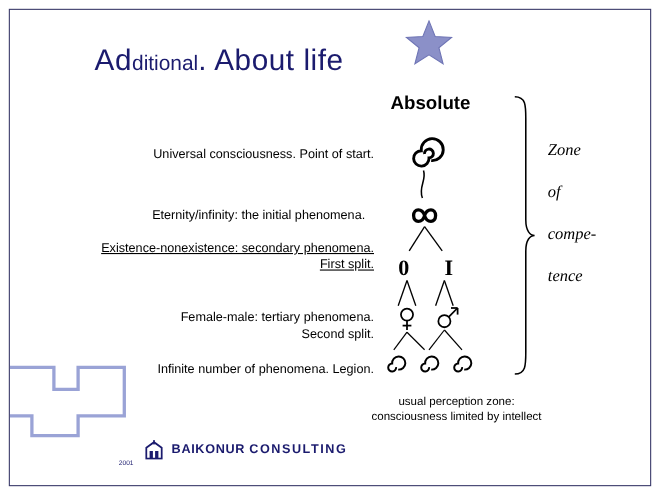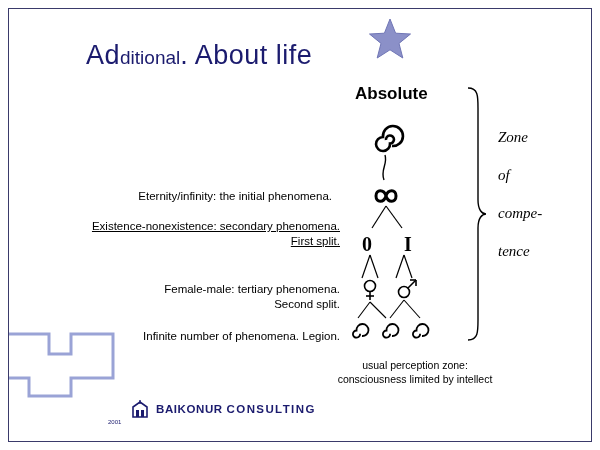--- a/index.html
+++ b/index.html
@@ -174,20 +174,21 @@
   <div class="title">
     <span class="big">Ad</span><span class="small">ditional</span><span class="big">. About life</span>
   </div>
 
   <div class="star">
     <svg viewBox="0 0 44 42" width="44" height="42">
       <polygon points="22,1 27.6,15.2 42.5,16 31,25.4 34.8,40 22,31.8 9.2,40 13,25.4 1.5,16 16.4,15.2" fill="#8b90c8" stroke="#6f75b5" stroke-width="1"></polygon>
     </svg>
   </div>
 
+  <div class="descr d1">Universal consciousness. Point of start.</div>
   <div class="descr d2">Eternity/infinity: the initial phenomena.</div>
   <div class="descr d3">Existence-nonexistence: secondary phenomena.
 First split.</div>
   <div class="descr d4">Female-male: tertiary phenomena.
 Second split.</div>
   <div class="descr d5">Infinite number of phenomena. Legion.</div>
 
   <div class="absolute-label">Absolute</div>
 
   <div class="diagram">

